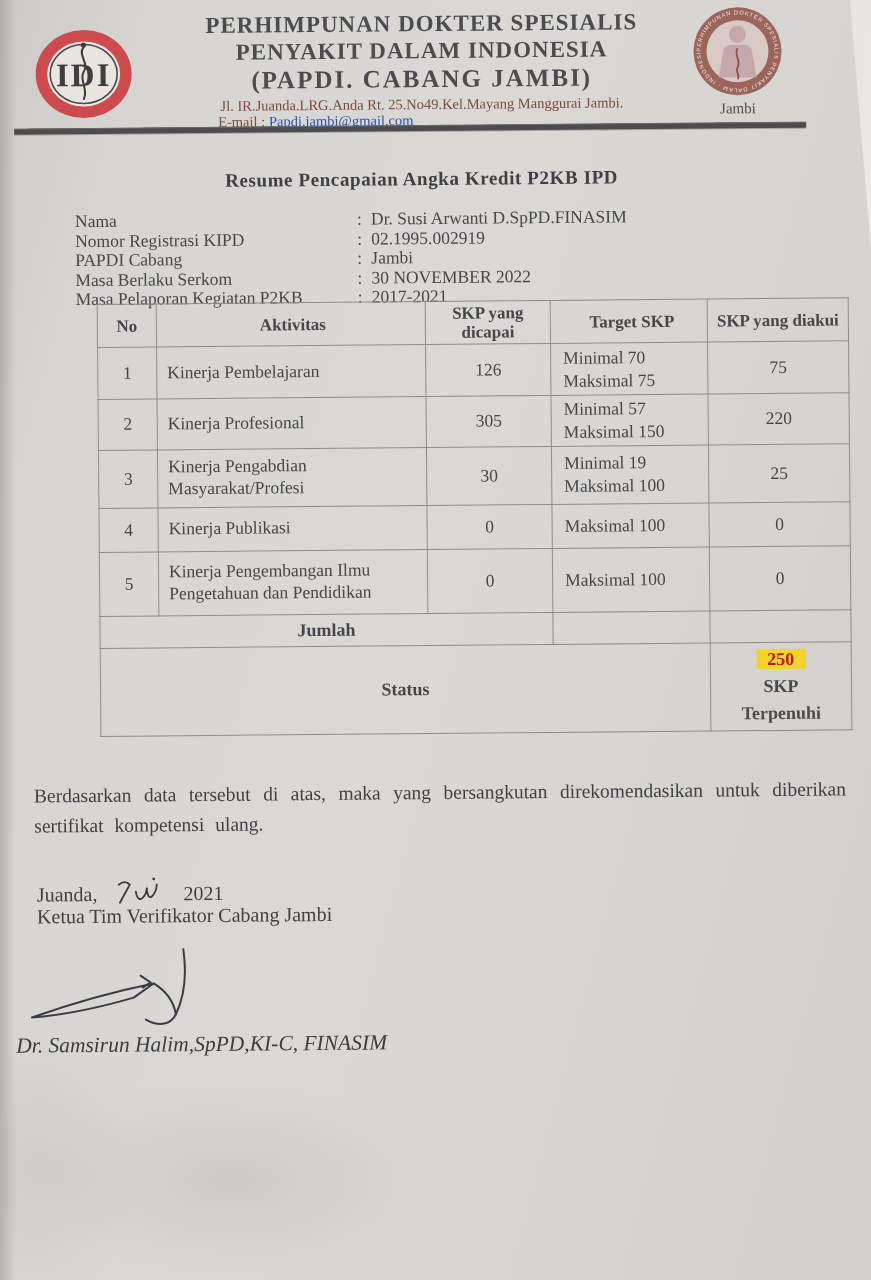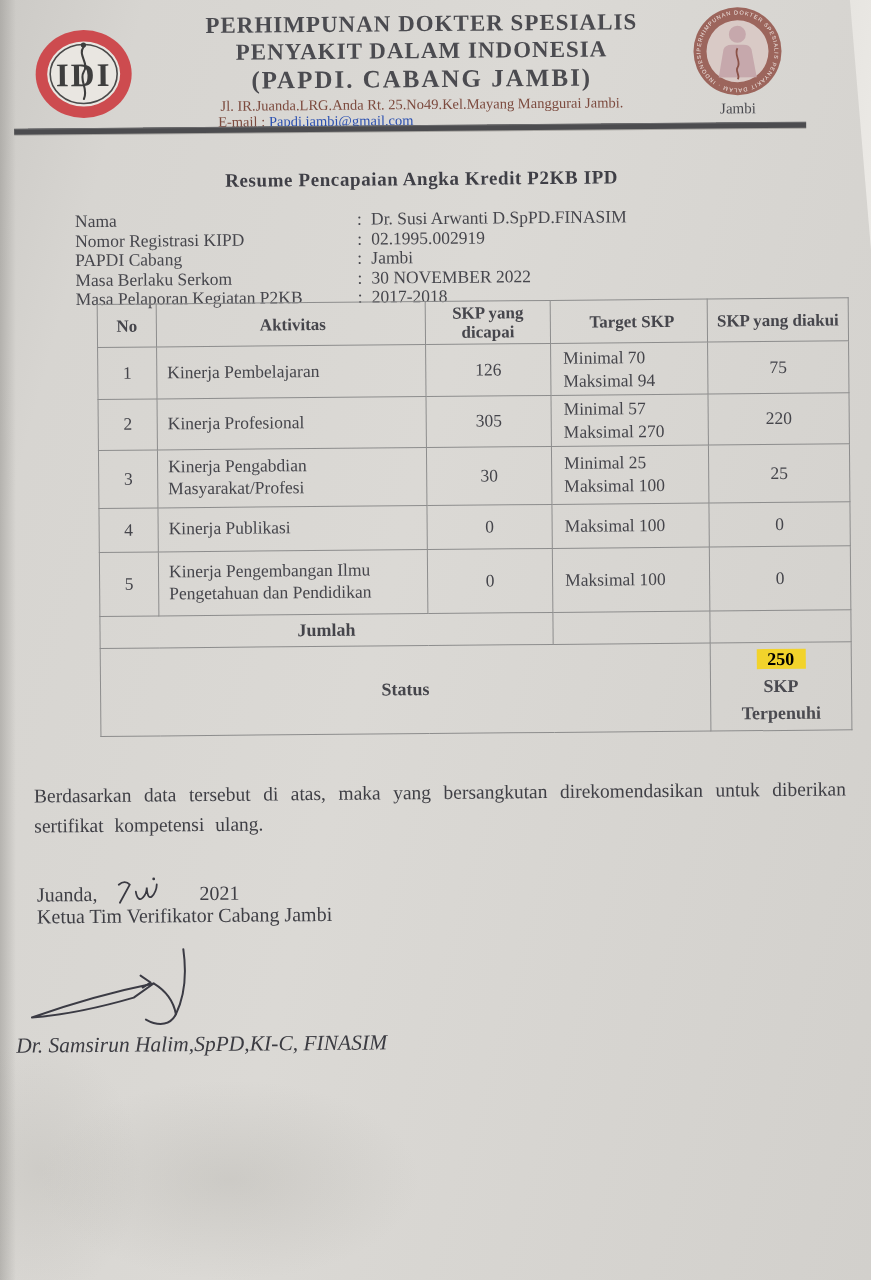--- a/index.html
+++ b/index.html
@@ -50,27 +50,27 @@
   .c-no{width:46px;text-align:center;}
   .c-akt{width:252px;text-align:left;padding-left:10px !important;line-height:1.25;}
   .c-dic{width:112px;text-align:center;}
   .c-tar{width:138px;text-align:left;padding-left:12px !important;line-height:1.3;}
   .c-dia{width:128px;text-align:center;}
   .r-head{height:42px;} .r1{height:52px;} .r2{height:46px;} .r3{height:58px;}
   .r4{height:44px;} .r5{height:64px;} .r-jumlah{height:32px;} .r-status{height:88px;}
   .jumlah-cell{text-align:center;font-weight:bold;font-size:18px;}
   .status-cell{text-align:center;font-weight:bold;font-size:18px;}
   .status-val{text-align:center;font-weight:bold;font-size:18px;line-height:1.5;color:#4a4a50;}
-  .hl{background:#f2d32b;color:#000000;padding:0 11px;font-family:Liberation Serif, serif;}
+  .hl{background:#f2d32b;color:#b91c1c;padding:0 11px;font-family:Liberation Serif, serif;}
 
   
   .body-par{position:absolute;left:28px;top:778px;width:812px;font-size:19.5px;
             color:#3f3f45;text-align:justify;line-height:1.55;word-spacing:6px;}
   .date-line{position:absolute;left:30px;top:874px;font-size:20px;color:#3f3f45;}
-  .date-line .yr{margin-left:26px;}
+  .date-line .yr{margin-left:10px;}
   .scribble{vertical-align:-6px;margin:0 2px;}
   .role-line{position:absolute;left:30px;top:902px;font-size:20px;color:#3f3f45;}
   .sig-svg{position:absolute;left:16px;top:944px;}
   .signer{position:absolute;left:8px;top:1030px;font-size:21.5px;font-style:italic;color:#3c3c42;}
 </style>
 </head>
 <body>
 
 <div class="photo">
   <div class="edge-left"></div>
@@ -136,59 +136,59 @@
         <span class="f-value">Jambi</span>
       </div>
       <div class="f-row">
         <span class="f-label">Masa Berlaku Serkom</span>
         <span class="f-colon">:</span>
         <span class="f-value">30 NOVEMBER 2022</span>
       </div>
       <div class="f-row">
         <span class="f-label">Masa Pelaporan Kegiatan P2KB</span>
         <span class="f-colon">:</span>
-        <span class="f-value">2017-2018</span>
+        <span class="f-value">2017-2021</span>
       </div>
     </div>
 
     <table class="skp-table">
       <tbody>
           <tr class="r-head">
         <th class="c-no">No</th>
         <th class="c-akt">Aktivitas</th>
         <th class="c-dic">SKP yang dicapai</th>
         <th class="c-tar">Target SKP</th>
         <th class="c-dia">SKP yang diakui</th>
       </tr>
       <tr class="r1">
         <td class="c-no">1</td>
         <td class="c-akt">Kinerja Pembelajaran</td>
         <td class="c-dic">126</td>
         <td class="c-tar">
           <div>Minimal 70</div>
-          <div>Maksimal 94</div>
+          <div>Maksimal 75</div>
         </td>
         <td class="c-dia">75</td>
       </tr>
       <tr class="r2">
         <td class="c-no">2</td>
         <td class="c-akt">Kinerja Profesional</td>
         <td class="c-dic">305</td>
         <td class="c-tar">
           <div>Minimal 57</div>
-          <div>Maksimal 270</div>
+          <div>Maksimal 150</div>
         </td>
         <td class="c-dia">220</td>
       </tr>
       <tr class="r3">
         <td class="c-no">3</td>
         <td class="c-akt">Kinerja Pengabdian Masyarakat/Profesi</td>
         <td class="c-dic">30</td>
         <td class="c-tar">
-          <div>Minimal 25</div>
+          <div>Minimal 19</div>
           <div>Maksimal 100</div>
         </td>
         <td class="c-dia">25</td>
       </tr>
       <tr class="r4">
         <td class="c-no">4</td>
         <td class="c-akt">Kinerja Publikasi</td>
         <td class="c-dic">0</td>
         <td class="c-tar">
           <div>Maksimal 100</div>

